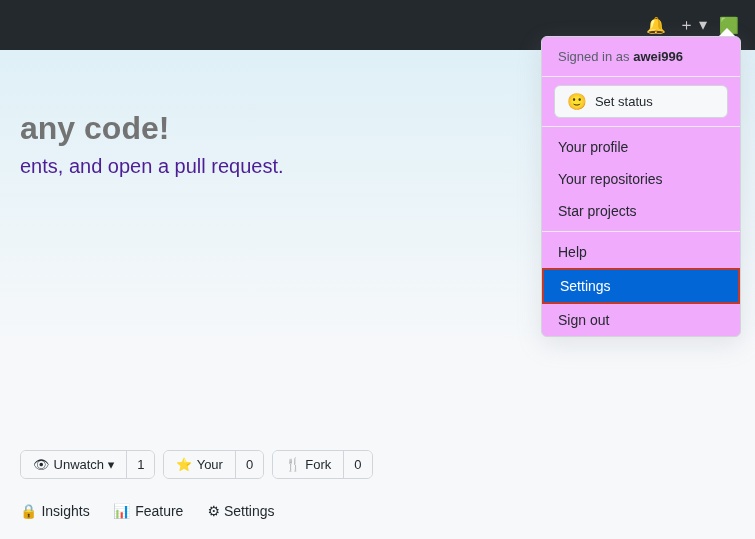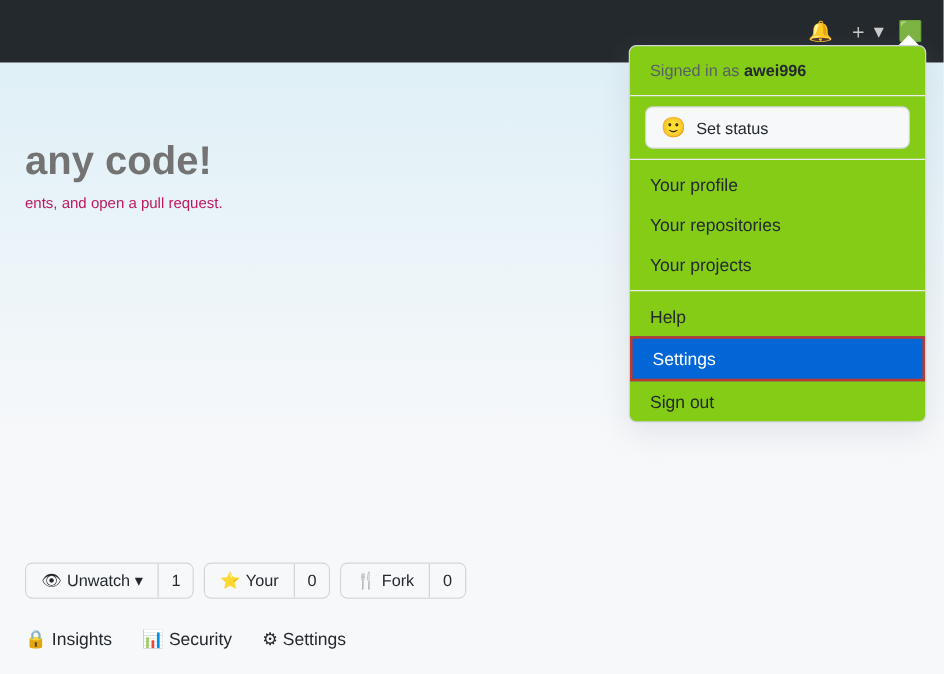--- a/index.html
+++ b/index.html
@@ -51,22 +51,22 @@
       left: 20px;
     }
 
     .main-title {
       font-size: 32px;
       font-weight: 600;
       color: #737373;
     }
 
     .main-subtitle {
-      font-size: 12px;
-      color: #be185d;
+      font-size: 20px;
+      color: #4c1d95;
       margin-top: 8px;
     }
 
     
     .bottom-bar {
       position: absolute;
       bottom: 60px;
       left: 20px;
       display: flex;
       gap: 8px;
@@ -130,22 +130,22 @@
       border-left: 8px solid transparent;
       border-right: 8px solid transparent;
       border-bottom: 8px solid white;
       z-index: 100;
     }
 
     .dropdown-menu {
       position: absolute;
       top: 36px;
       right: 14px;
-      width: 238px;
-      background: #84cc16;
+      width: 200px;
+      background: #f0abfc;
       border: 1px solid #d1d5da;
       border-radius: 6px;
       box-shadow: 0 8px 24px rgba(149,157,165,0.2);
       z-index: 99;
       overflow: hidden;
     }
 
     .dropdown-header {
       padding: 12px 16px;
       font-size: 13px;
@@ -249,21 +249,21 @@
   </div>
 </div>
 
 <div class="bottom-nav">
   <div class="nav-tab">
     <span>🔒</span>
     <span>Insights</span>
   </div>
   <div class="nav-tab">
     <span>📊</span>
-    <span>Security</span>
+    <span>Feature</span>
   </div>
   <div class="nav-tab">
     <span>⚙</span>
     <span>Settings</span>
   </div>
 </div>
 
 <div class="dropdown-arrow"></div>
 
 <div class="dropdown-menu">
@@ -275,20 +275,20 @@
 
   <button class="set-status-btn">
     <span class="emoji-icon">🙂</span>
     <span>Set status</span>
   </button>
 
   <hr class="dropdown-divider">
 
   <button class="dropdown-item">Your profile</button>
   <button class="dropdown-item">Your repositories</button>
-  <button class="dropdown-item">Your projects</button>
+  <button class="dropdown-item">Star projects</button>
 
   <hr class="dropdown-divider">
 
   <button class="dropdown-item">Help</button>
   <button class="dropdown-item active settings-highlighted">Settings</button>
   <button class="dropdown-item">Sign out</button>
 </div>
 
 </body></html>

